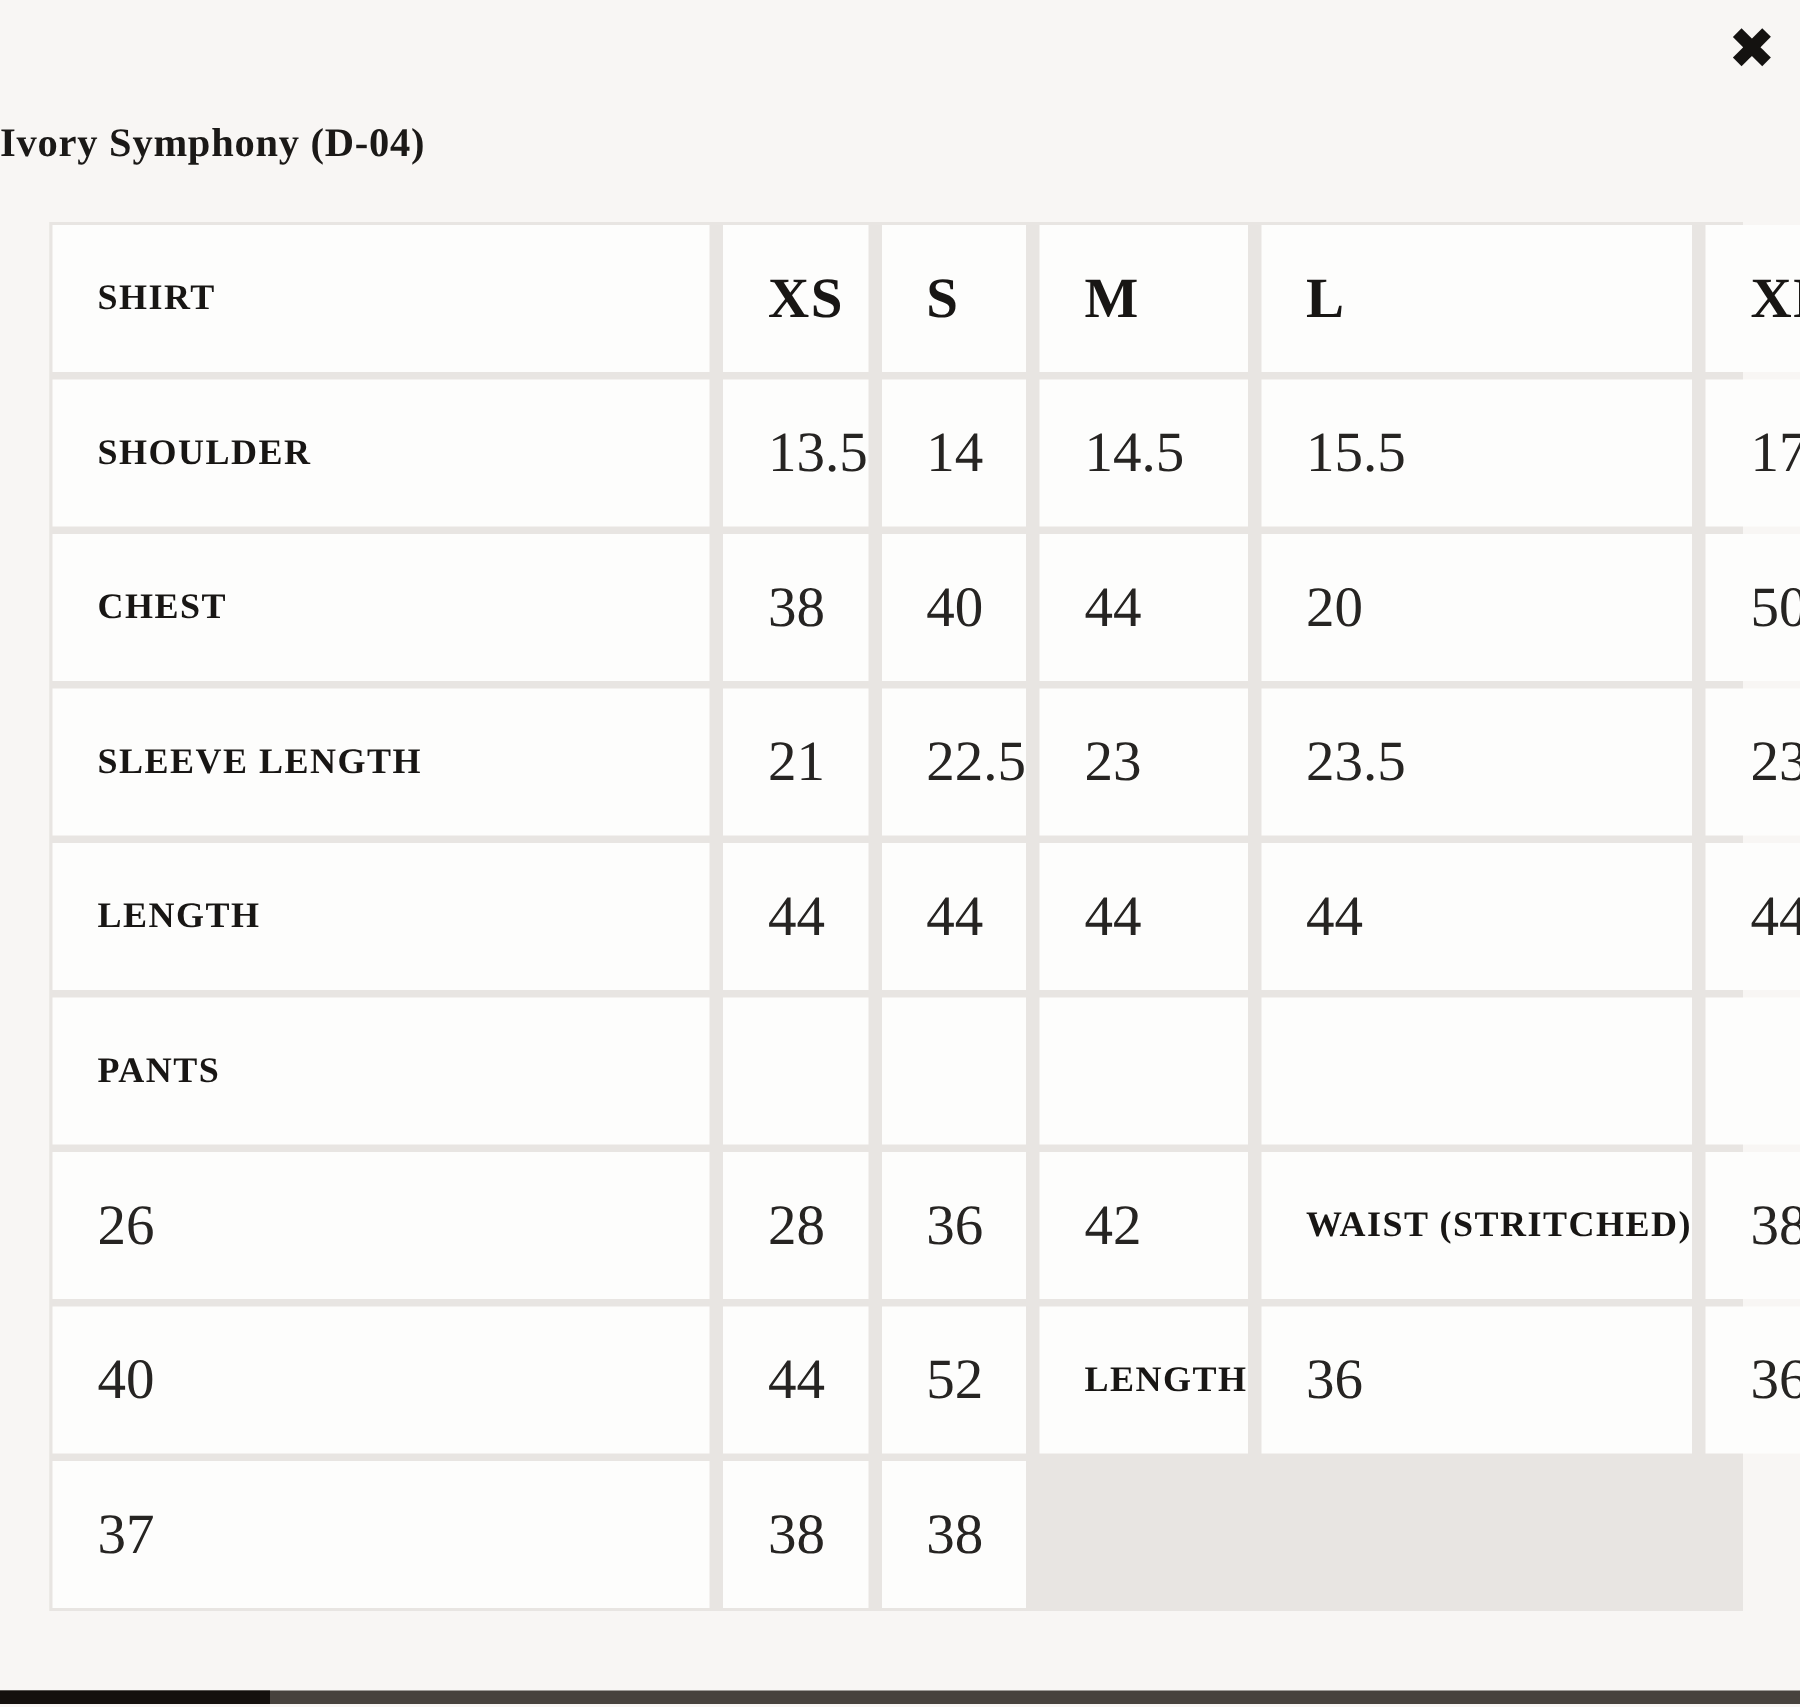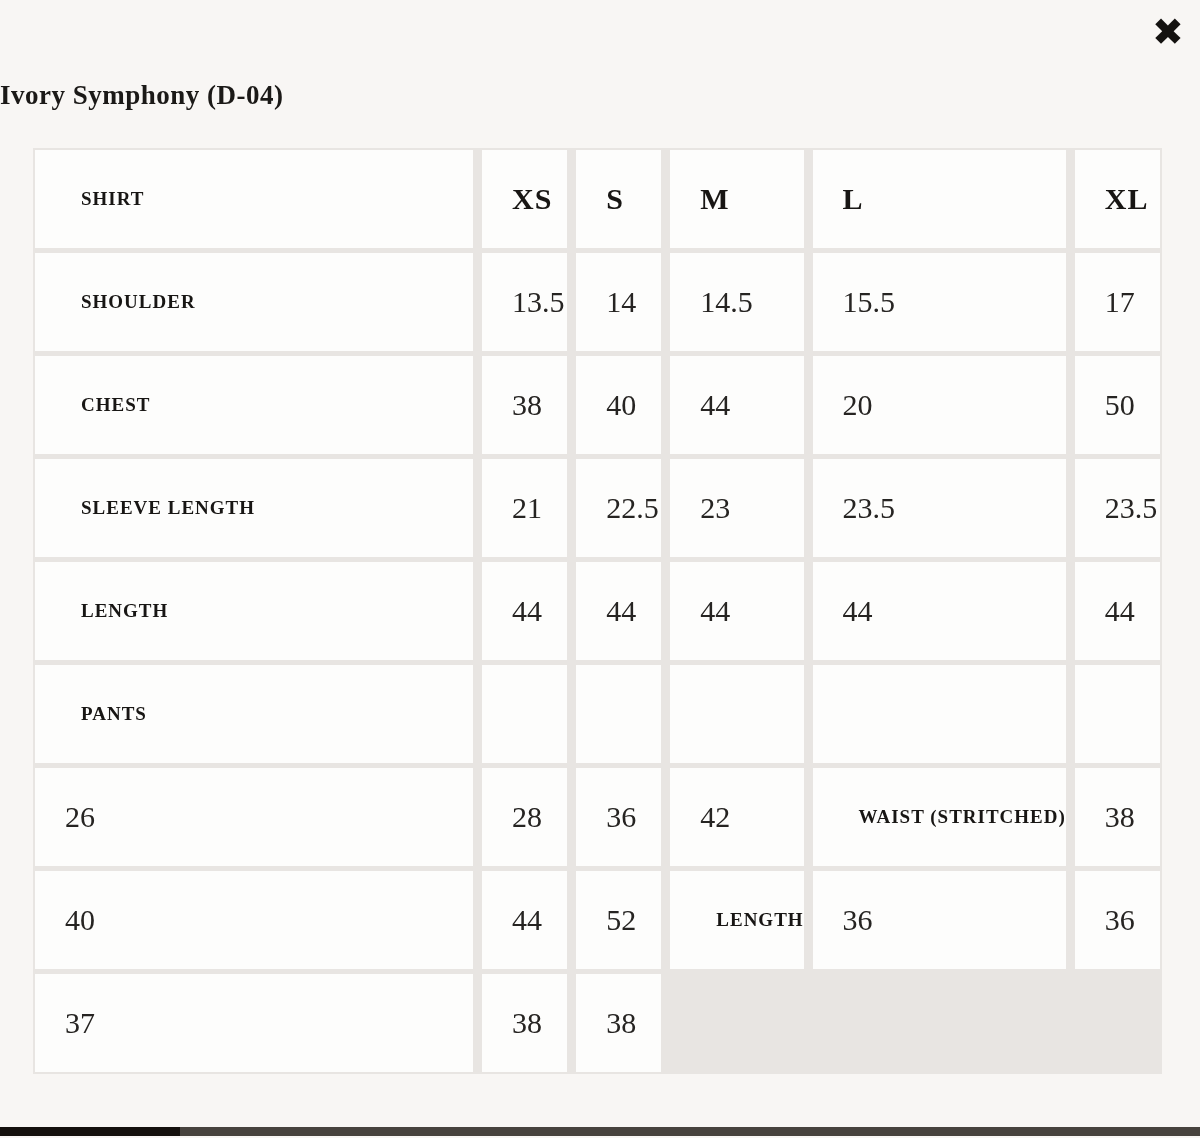--- a/index.html
+++ b/index.html
@@ -55,29 +55,29 @@
     gap: 5px 9px;
     background: #e8e5e2;
     border: 2px solid #e8e5e2;
   }
   .cell {
     background: #fdfdfc;
     height: 98px;
     display: flex;
     align-items: center;
     padding-left: 30px;
-    font-size: 30px;
+    font-size: 38px;
     color: #262422;
     box-sizing: border-box;
     white-space: nowrap;
   }
   .cell.label {
-    padding-left: 46px;
+    padding-left: 30px;
     font-weight: 700;
-    font-size: 19px;
+    font-size: 24px;
     letter-spacing: 1px;
     color: #181614;
   }
   .cell.head {
     font-weight: 700;
     letter-spacing: 1px;
     color: #181614;
   }
 
   .video-bar {

